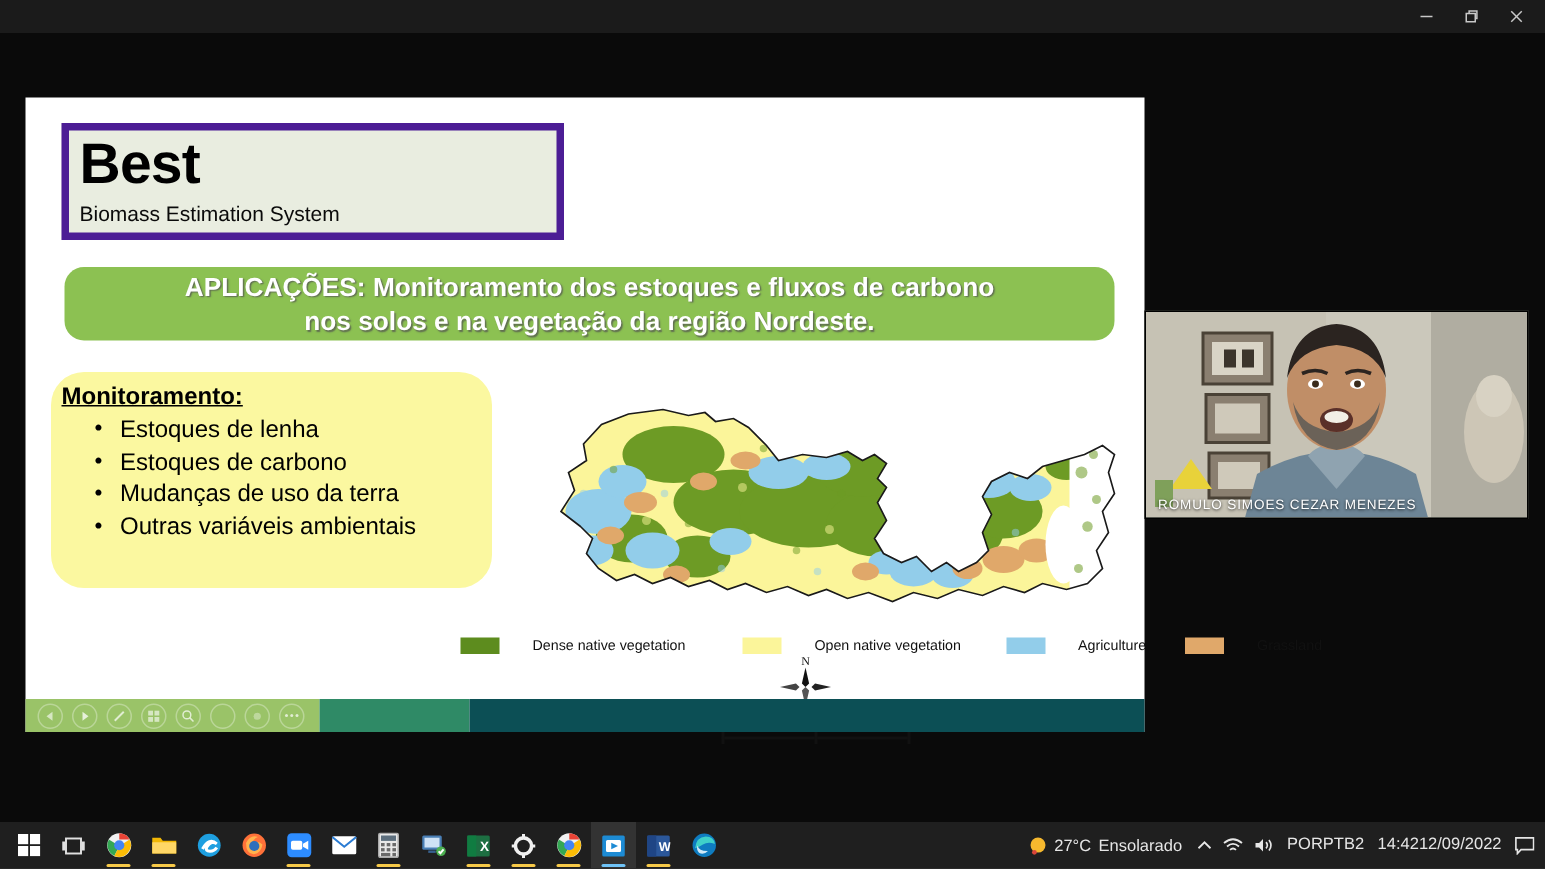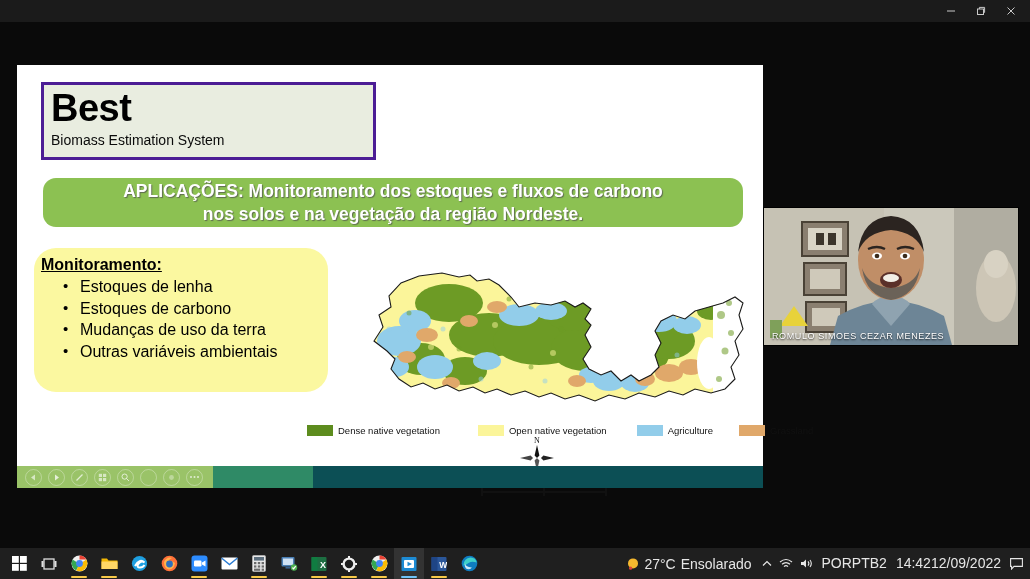--- a/index.html
+++ b/index.html
@@ -15,21 +15,21 @@
             color:#c9c9c9; font-size:10px; line-height:1; }
   .winbtn svg { display:block; }
 
   
   .stage { position:absolute; left:0; top:22px; width:1030px; height:527px; background:#0a0a0a; }
 
   
   .slide { position:absolute; left:17px; top:43px; width:746px; height:423px; background:#fff; }
 
   .title-box { position:absolute; left:24px; top:17px; width:335px; height:78px;
-               background:#e9ede0; border:3px solid #4c1d95; padding:2px 0 0 7px; }
+               background:#e9ede0; border:5px solid #4c1d95; padding:2px 0 0 7px; }
   .title-main { font-size:38px; font-weight:bold; color:#000; line-height:42px; letter-spacing:-.5px; }
   .title-sub  { font-size:14px; color:#0a0a0a; line-height:25px; margin-top:-1px; }
 
   .banner { position:absolute; left:26px; top:113px; width:700px; height:49px;
             background:#8cc152; display:flex; align-items:center; justify-content:center;
             padding:0 8px;border-radius:13px; }
   .banner-txt { font-size:17.5px; font-weight:bold; color:#fff; text-align:center;
                 line-height:23px; text-shadow:1px 1px 1px rgba(80,80,80,.75); }
 
   .yellow-box { position:absolute; left:17px; top:183px; width:294px; height:144px;
@@ -41,21 +41,21 @@
   .yb-list li:before { content:"\2022"; position:absolute; left:0; top:-1px; font-size:15px; }
 
   
   .map-wrap { position:absolute; left:322px; top:198px; width:415px; height:147px; }
   .map-wrap svg { display:block; }
 
   .legend { position:absolute; left:290px; top:358px; width:452px; height:14px;
             display:flex; align-items:center; }
   .leg-item { display:flex; align-items:center; margin-right:16px; }
   .leg-sw { width:26px; height:11px; margin-right:5px; display:block; }
-  .leg-lb { font-size:9.5px; color:#111; white-space:nowrap; }
+  .leg-lb { font-size:9.5px; color:#111; white-space:nowrap;margin-left:17px; }
 
   .compass { position:absolute; left:495px; top:372px; width:50px; height:36px; text-align:center; }
   .compass-n { font-size:8px; color:#111; line-height:8px; font-family:"Liberation Serif", serif; }
 
   .scalebar { position:absolute; left:448px; top:408px; width:160px; height:26px; }
   .sb-labels { position:relative; height:13px; }
   .sb-labels span { position:absolute; font-size:11px; color:#111; top:0; }
   .sb-line { position:relative; margin-top:1px; height:10px; }
   .sb-line .bar { position:absolute; left:16px; top:4px; width:126px; height:1.5px; background:#111; }
   .sb-line .tick { position:absolute; top:0; width:1.5px; height:9px; background:#111; }
@@ -75,21 +75,21 @@
   .vname { position:absolute; left:8px; bottom:4px; font-size:9px; color:#fff;
            letter-spacing:.6px; text-shadow:0 1px 2px rgba(0,0,0,.85); white-space:nowrap; }
 
   
   .taskbar { position:absolute; left:0; bottom:0; width:1030px; height:31px; background:#1f1f1f; }
   .tb-icons { position:absolute; left:4px; top:0; height:31px; display:flex; align-items:center; }
   .tb-ic { width:30px; height:31px; display:flex; align-items:center; justify-content:center; position:relative; }
   .tb-ic.active { background:#333; }
   .tb-ic .und { position:absolute; bottom:1px; left:7px; width:16px; height:2px; border-radius:1px; }
   .tray { position:absolute; right:4px; top:0; height:31px; display:flex; align-items:center;
-          color:#e6e6e6; font-size:14px; }
+          color:#e6e6e6; font-size:11px; }
   .tray-item { display:flex; align-items:center; margin-left:7px; white-space:nowrap; }
   .tray-clock { line-height:11px; text-align:right; }
 </style>
 </head>
 <body>
 
 <div id="screen">
 
   <div class="titlebar">
     <div class="winbtns">

